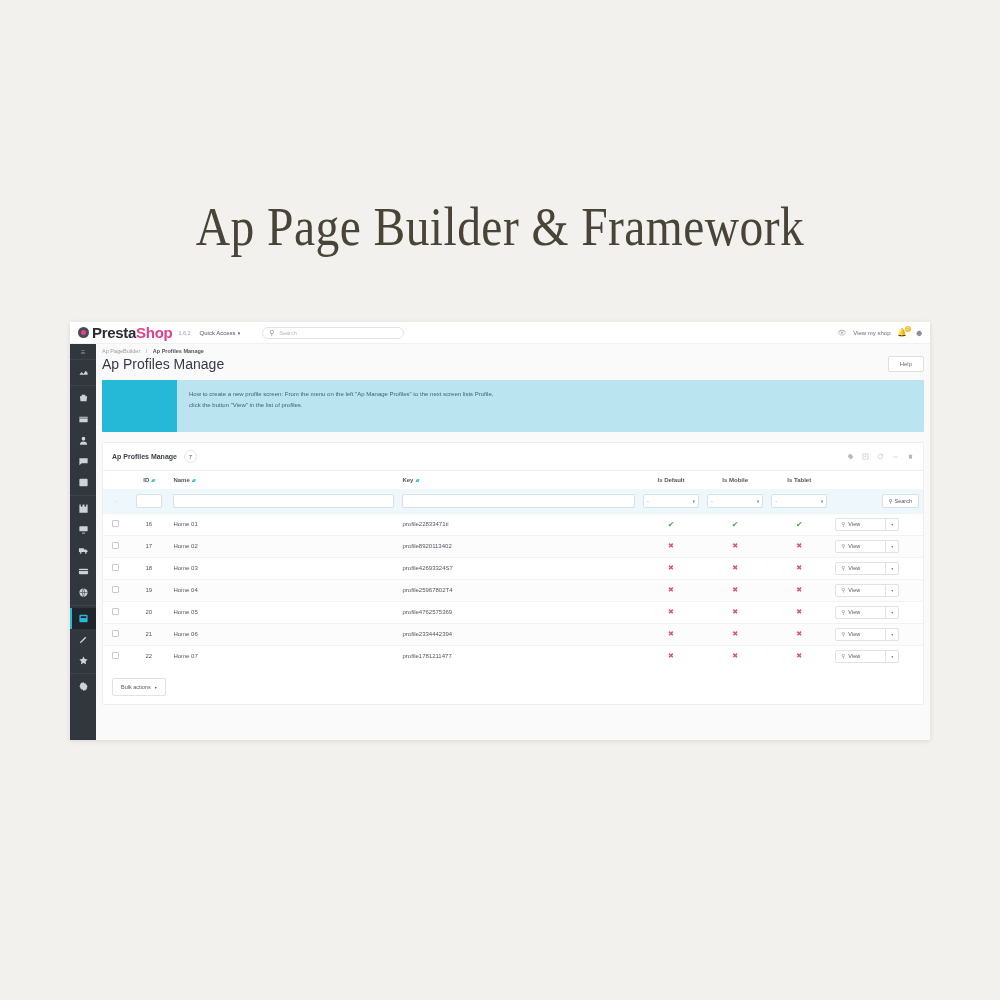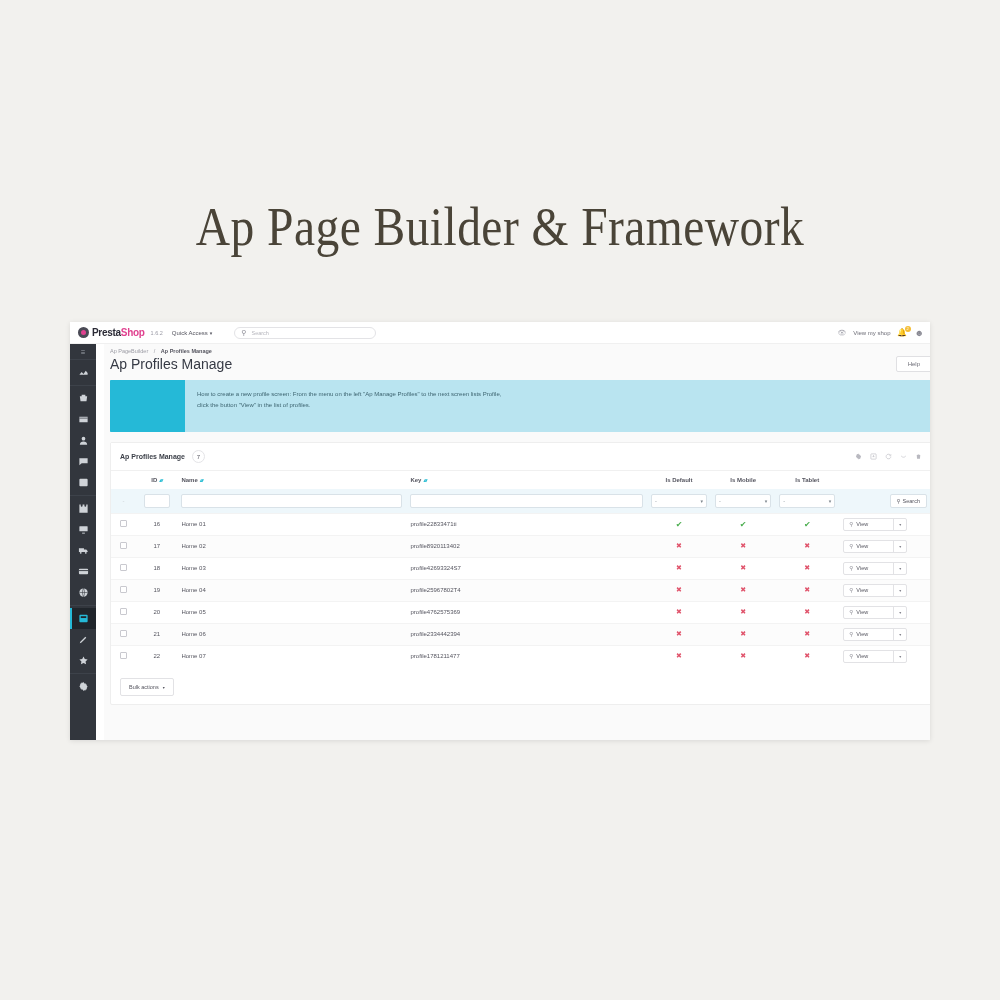--- a/index.html
+++ b/index.html
@@ -60,21 +60,21 @@
     width: 11px; height: 11px; border-radius: 50%;
     background: #4a4a55;
     position: relative;
   }
   .ps-mark:after {
     content: ""; position: absolute;
     left: 3px; top: 2.5px;
     width: 5px; height: 5px; border-radius: 50%;
     background: #e0418f;
   }
-  .ps-word { font-size: 10px; font-weight: bold; letter-spacing: -0.3px; }
+  .ps-word { font-size: 15px; font-weight: bold; letter-spacing: -0.3px; }
   .ps-word .a { color: #2b2b36; }
   .ps-word .b { color: #e0418f; }
 
   .ver { font-size: 5.5px; color: #9a9aa5; margin-left: 6px; }
   .quick { font-size: 6px; color: #55555f; margin-left: 9px; }
   .quick .car { font-size: 5px; margin-left: 2px; }
 
   .searchwrap {
     margin-left: 22px;
     width: 142px; height: 12px;
@@ -128,21 +128,20 @@
     box-shadow: inset 2px 0 0 #25b9d7;
   }
   .sb-item svg { display: block; }
 
   
   .content {
     position: absolute;
     left: 26px; top: 22px;
     width: 834px; height: 396px;
     background: #fafafa;
-    margin-left: 8px;
   }
 
   .crumb {
     padding: 4px 0 0 6px;
     font-size: 5.5px; color: #9b9ba4;
   }
   .crumb b { color: #55555f; font-weight: bold; }
   .crumb .sep { margin: 0 4px; }
 
   .pagehead {

